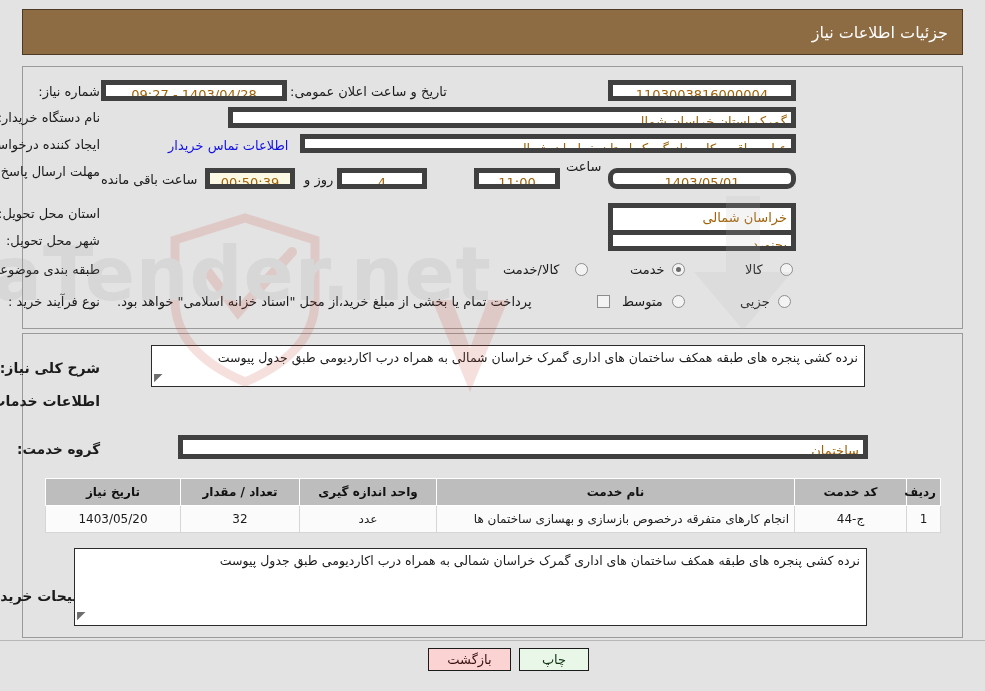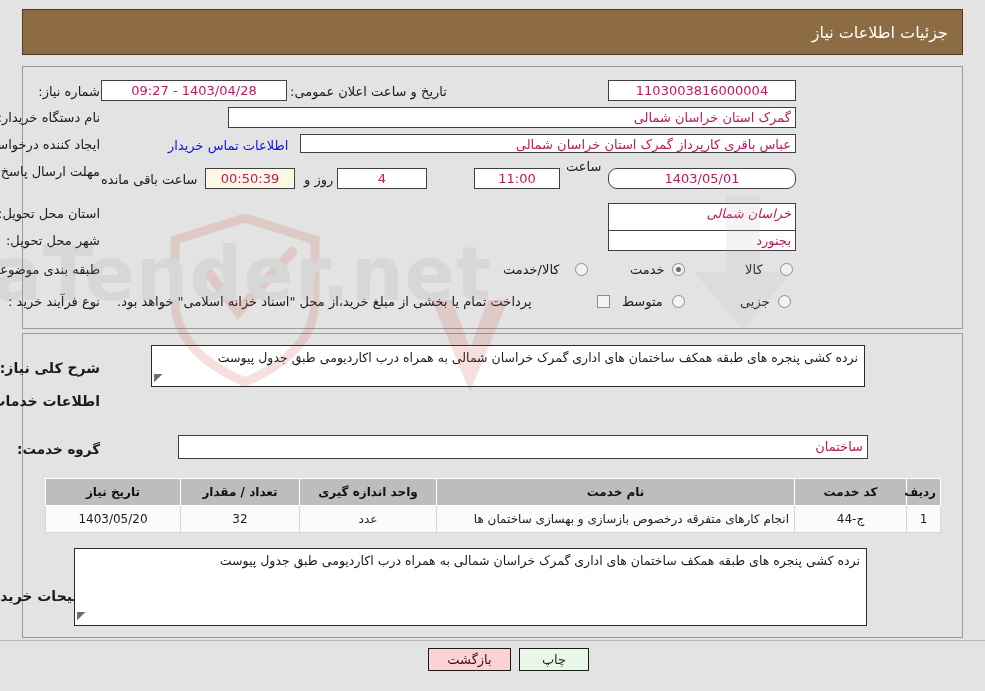--- a/index.html
+++ b/index.html
@@ -57,24 +57,24 @@
     position: absolute;
     font-size: 13px;
     color: #1b1b1b;
     white-space: nowrap;
     line-height: 16px;
   }
   .lbl-bold { font-weight: bold; }
   .fld {
     position: absolute;
     background: #ffffff;
-    border: 1px solid #404040;
-    box-sizing: border-box;
-    font-size: 13px;
-    color: #be185d;
+    border: 5px solid #404040;
+    box-sizing: border-box;
+    font-size: 13px;
+    color: #a16207;
     line-height: 19px;
     padding: 0 4px;
     white-space: nowrap;
     overflow: hidden;
   }
   .fld.center { text-align: center; }
   .fld.right  { text-align: right; }
   .fld.cream  { background: #fbf8e3; }
   .link {
     position: absolute;
@@ -215,21 +215,21 @@
   <span class="lbl" style="right:885px; top:164px;">مهلت ارسال پاسخ: تا تاریخ:</span>
   <div class="fld center" style="left:608px; top:168px; width:188px; height:21px;border-radius:9px;">1403/05/01</div>
   <span class="lbl" style="left:566px; top:159px;">ساعت</span>
   <div class="fld center" style="left:474px; top:168px; width:86px; height:21px;">11:00</div>
   <div class="fld center" style="left:337px; top:168px; width:90px; height:21px;">4</div>
   <span class="lbl" style="left:304px; top:172px;">روز و</span>
   <div class="fld cream center" style="left:205px; top:168px; width:90px; height:21px;">00:50:39</div>
   <span class="lbl" style="left:101px; top:172px;">ساعت باقی مانده</span>
 
   <span class="lbl" style="right:885px; top:206px;">استان محل تحویل:</span>
-  <div class="fld right" style="left:608px; top:203px; width:188px; height:39px;font-style:italic;">خراسان شمالی</div>
+  <div class="fld right" style="left:608px; top:203px; width:188px; height:39px;">خراسان شمالی</div>
 
   <span class="lbl" style="right:885px; top:233px;">شهر محل تحویل:</span>
   <div class="fld right" style="left:608px; top:230px; width:188px; height:21px;">بجنورد</div>
 
   <span class="lbl" style="right:885px; top:262px;">طبقه بندی موضوعی:</span>
   <span class="radio" style="left:780px; top:263px;"></span>
   <span class="lbl" style="left:745px; top:262px;">کالا</span>
   <span class="radio on" style="left:672px; top:263px;"></span>
   <span class="lbl" style="left:630px; top:262px;">خدمت</span>
   <span class="radio" style="left:575px; top:263px;"></span>

